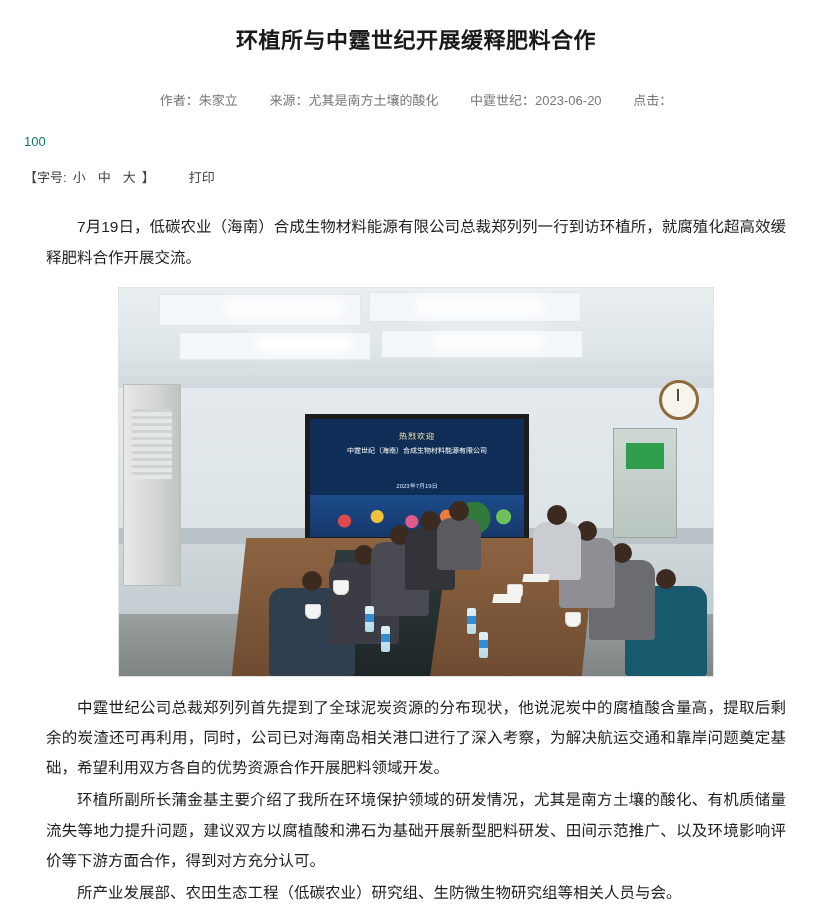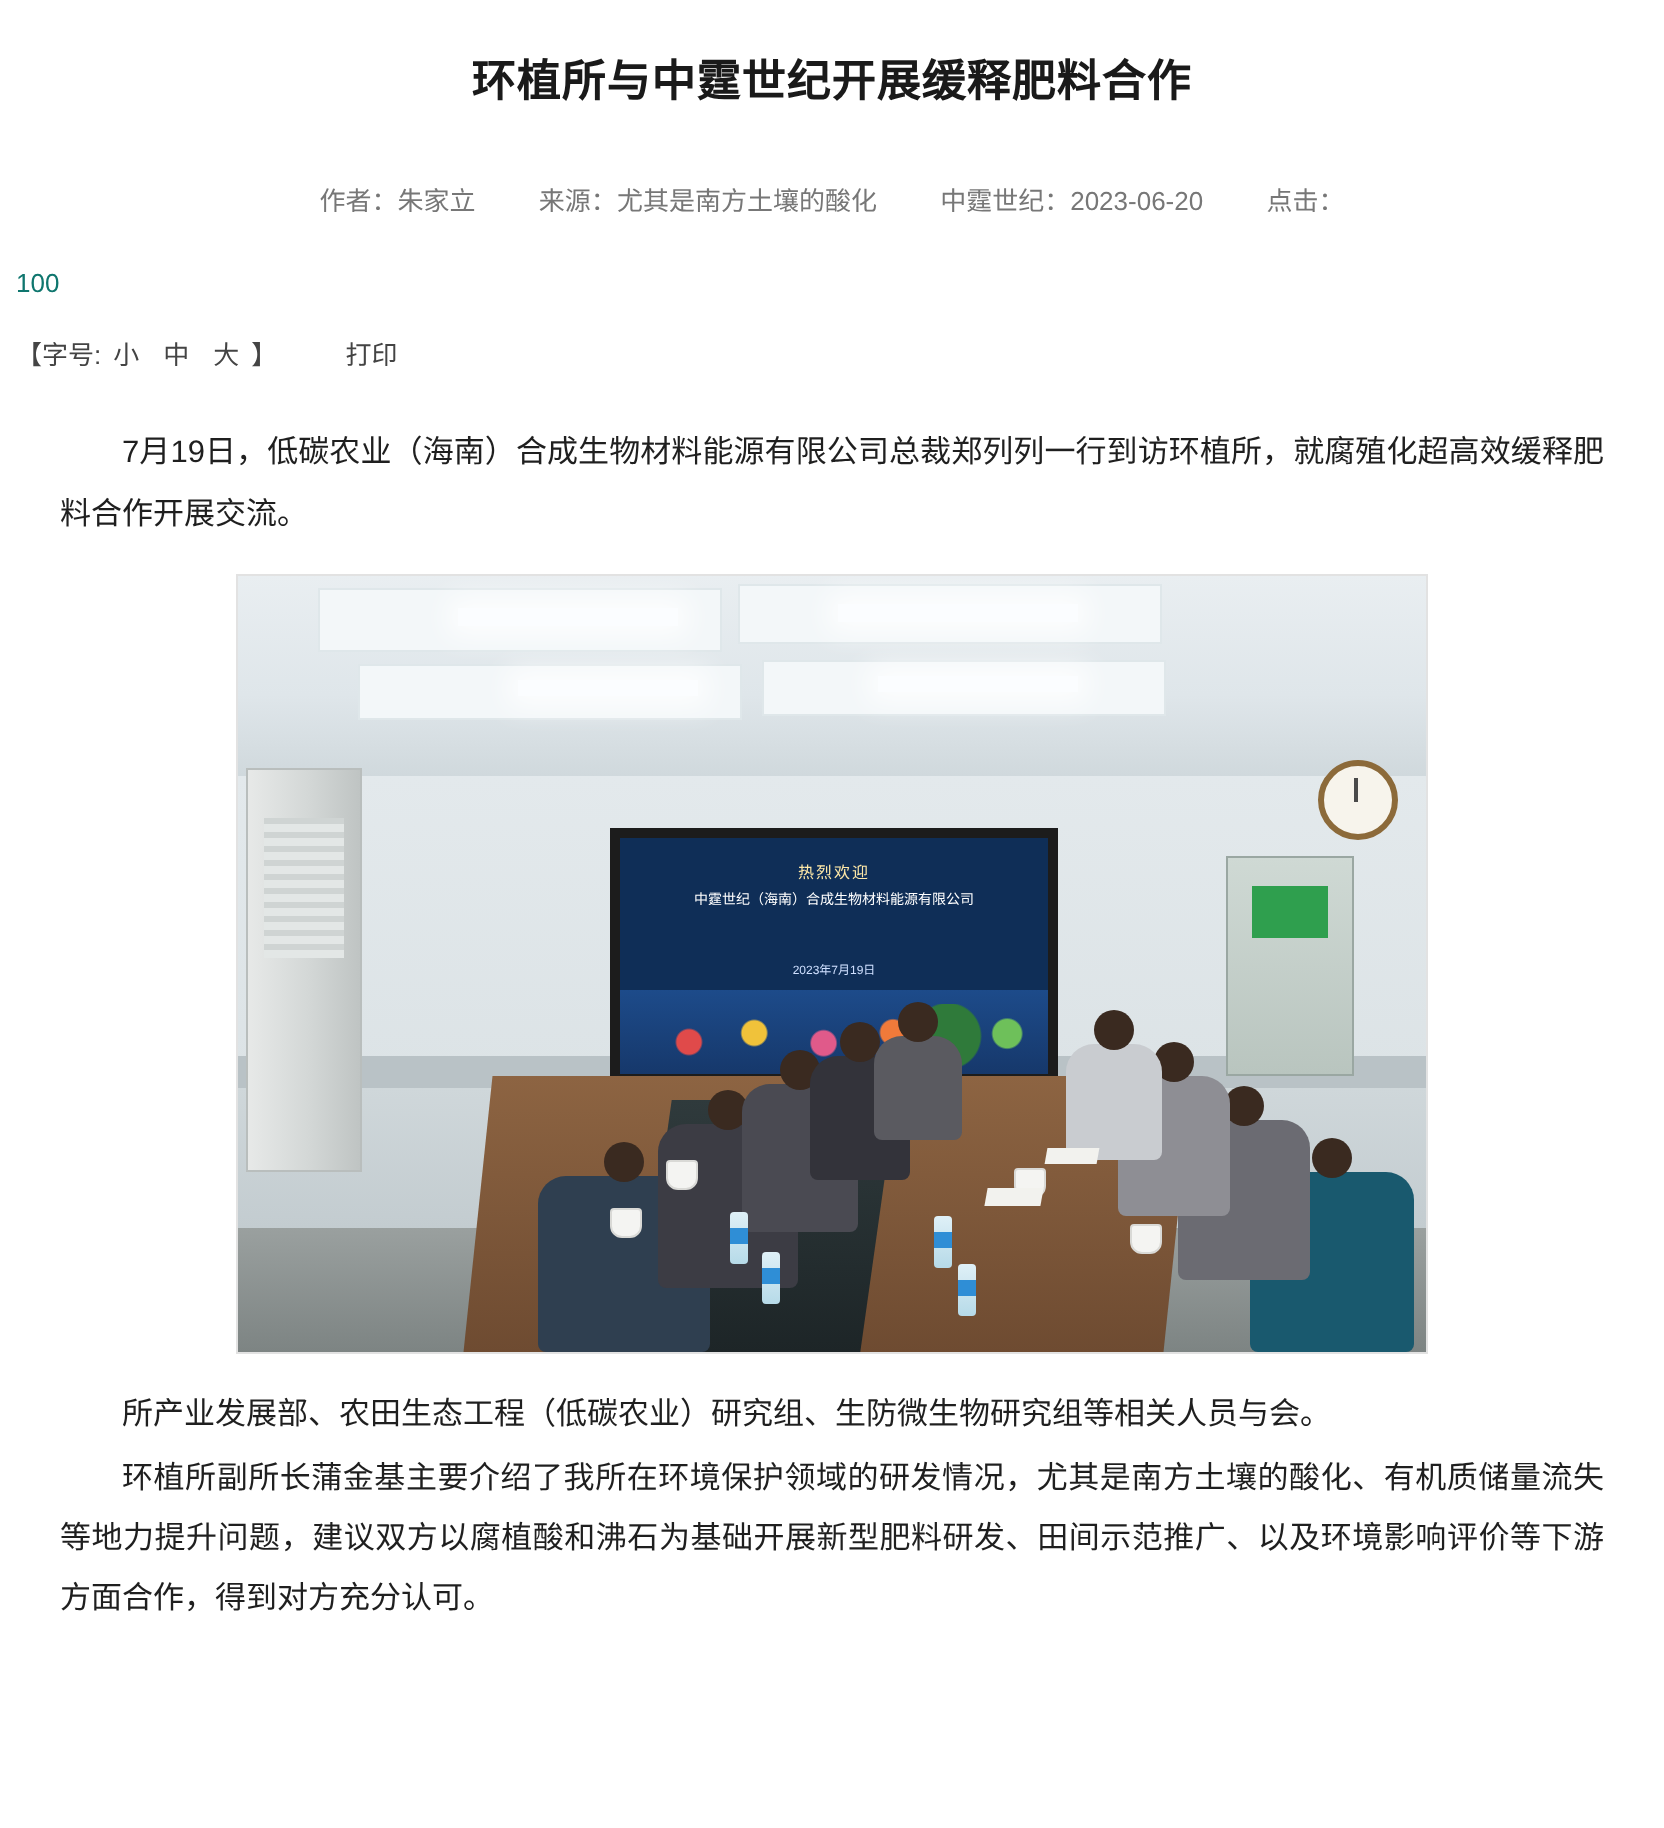--- a/index.html
+++ b/index.html
@@ -9,21 +9,21 @@
   body {
     width: 832px;
     min-height: 914px;
     background: #ffffff;
     font-family: "Liberation Sans", "DejaVu Sans", sans-serif;
     color: #1a1a1a;
   }
   .page {
     width: 832px;
     box-sizing: border-box;
-    padding: 0 8px;
+    padding: 0 24px;
     position: relative;
   }
   .article-title {
     text-align: center;
     font-size: 22px;
     font-weight: bold;
     color: #1a1a1a;
     letter-spacing: 0.5px;
     margin: 26px 0 0 0;
     line-height: 1.4;
@@ -304,17 +304,18 @@
       <div class="bottle" style="left:360px; top:344px;"></div>
       <div class="cup" style="left:186px; top:316px;"></div>
       <div class="cup" style="left:214px; top:292px;"></div>
       <div class="cup" style="left:388px; top:296px;"></div>
       <div class="cup" style="left:446px; top:324px;"></div>
       <div class="paper" style="left:374px; top:306px; width:28px; height:9px;"></div>
       <div class="paper" style="left:404px; top:286px; width:26px; height:8px;"></div>
       <div class="paper" style="left:330px; top:438px; width:0; height:0;"></div>
     </div>
 
+    <p>中霆世纪公司总裁郑列列首先提到了全球泥炭资源的分布现状，他说泥炭中的腐植酸含量高，提取后剩余的炭渣还可再利用，同时，公司已对海南岛相关港口进行了深入考察，为解决航运交通和靠岸问题奠定基础，希望利用双方各自的优势资源合作开展肥料领域开发。</p>
+    <p>环植所副所长蒲金基主要介绍了我所在环境保护领域的研发情况，尤其是南方土壤的酸化、有机质储量流失等地力提升问题，建议双方以腐植酸和沸石为基础开展新型肥料研发、田间示范推广、以及环境影响评价等下游方面合作，得到对方充分认可。</p>
     <p>所产业发展部、农田生态工程（低碳农业）研究组、生防微生物研究组等相关人员与会。</p>
-    <p>环植所副所长蒲金基主要介绍了我所在环境保护领域的研发情况，尤其是南方土壤的酸化、有机质储量流失等地力提升问题，建议双方以腐植酸和沸石为基础开展新型肥料研发、田间示范推广、以及环境影响评价等下游方面合作，得到对方充分认可。</p>
   </div>
 
 </div>
 
 </body></html>

